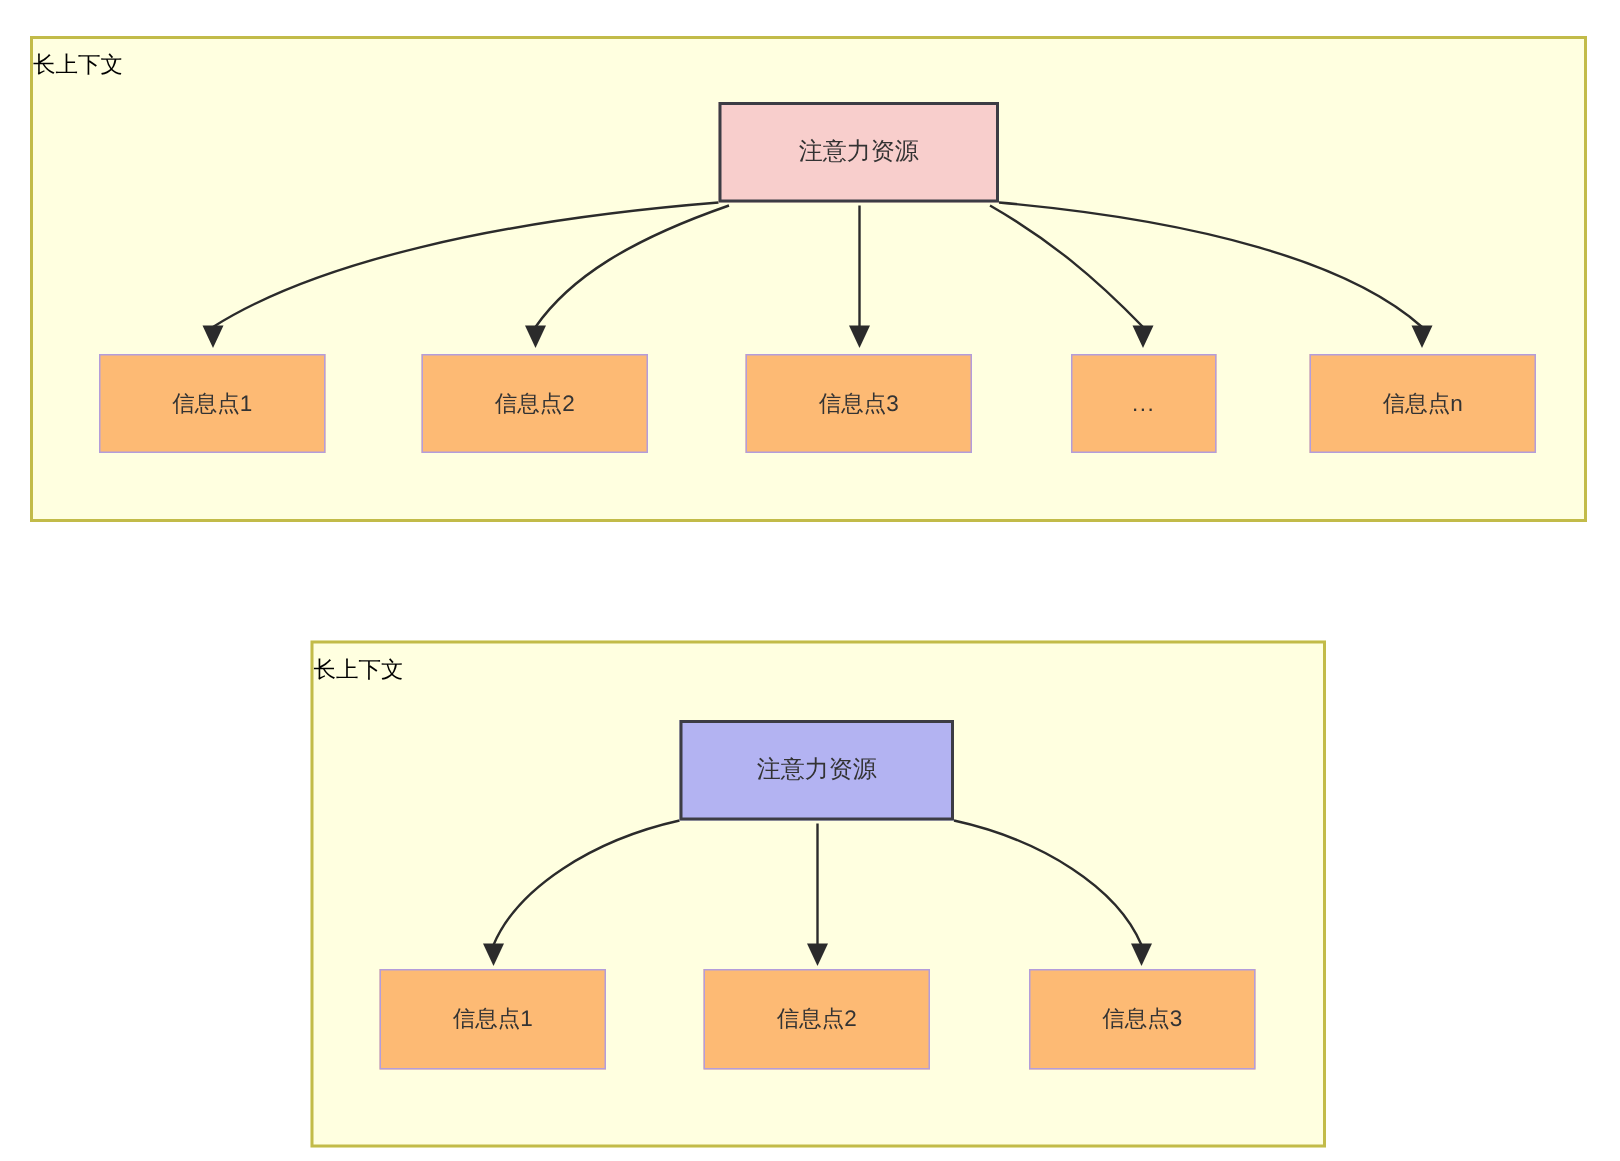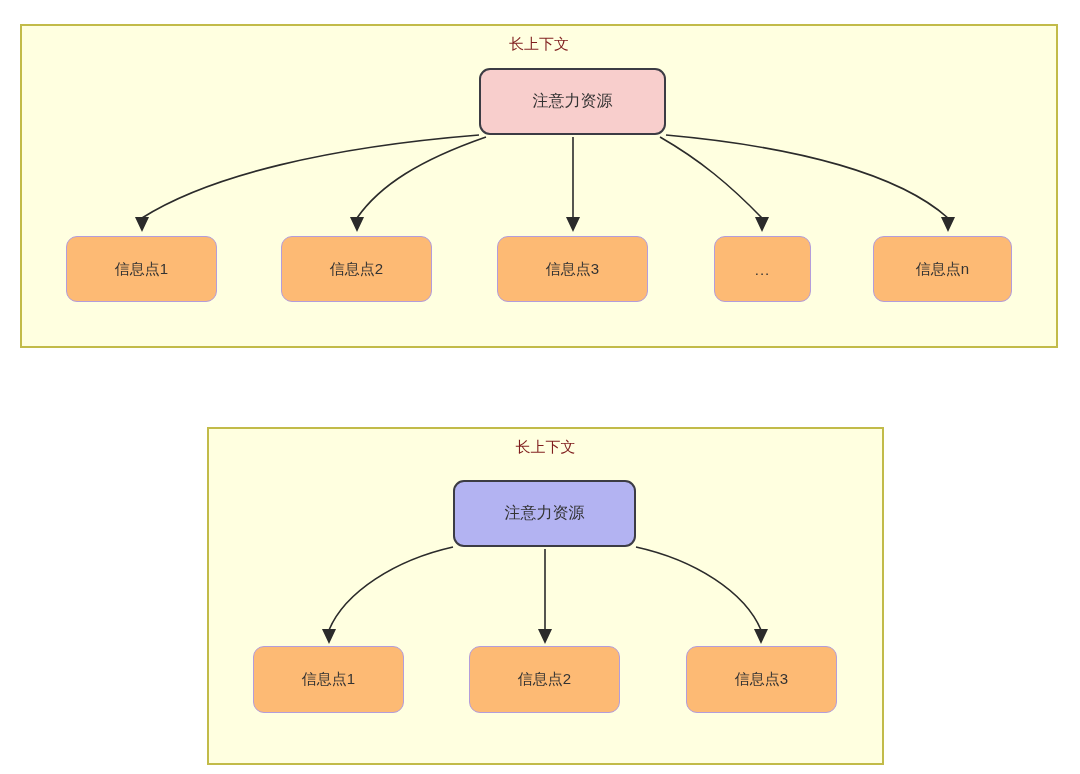--- a/index.html
+++ b/index.html
@@ -25,36 +25,35 @@
     position: absolute;
     background: #ffffe0;
     border: 2px solid #c2bb49;
     box-sizing: border-box;
   }
   .group-title {
     position: absolute;
     top: 8px;
     left: 0;
     right: 0;
-    text-align: center;
+    text-align: left;
     font-size: 15px;
-    color: #7f1d1d;
+    color: #000000;
     line-height: 20px;
     white-space: nowrap;
   }
   .node {
     position: absolute;
     box-sizing: border-box;
     display: flex;
     align-items: center;
     justify-content: center;
     font-size: 16px;
     color: #333333;
     white-space: nowrap;
-    border-radius: 11px;
   }
   .node-root-red {
     background: #f8cecc;
     border: 2px solid #3c3c44;
   }
   .node-root-blue {
     background: #b3b3f2;
     border: 2px solid #3c3c44;
   }
   .node-leaf {
@@ -114,21 +113,21 @@
   </div>
   <div class="node node-leaf" style="left:281px; top:236px; width:151px; height:66px;">
     <span>信息点2</span>
   </div>
   <div class="node node-leaf" style="left:497px; top:236px; width:151px; height:66px;">
     <span>信息点3</span>
   </div>
   <div class="node node-leaf node-leaf-dots" style="left:714px; top:236px; width:97px; height:66px;">
     <span>...</span>
   </div>
-  <div class="node node-leaf" style="left:873px; top:236px; width:139px; height:66px;">
+  <div class="node node-leaf" style="left:873px; top:236px; width:151px; height:66px;">
     <span>信息点n</span>
   </div>
 
   <div class="group-box" style="left:207px; top:427px; width:677px; height:338px;">
     <div class="group-title">长上下文</div>
   </div>
 
   <svg class="edges">
     <path d="M 453,547 C 395,560 345,592 329,630"></path>
     <path d="M 545,549 L 545,630"></path>

